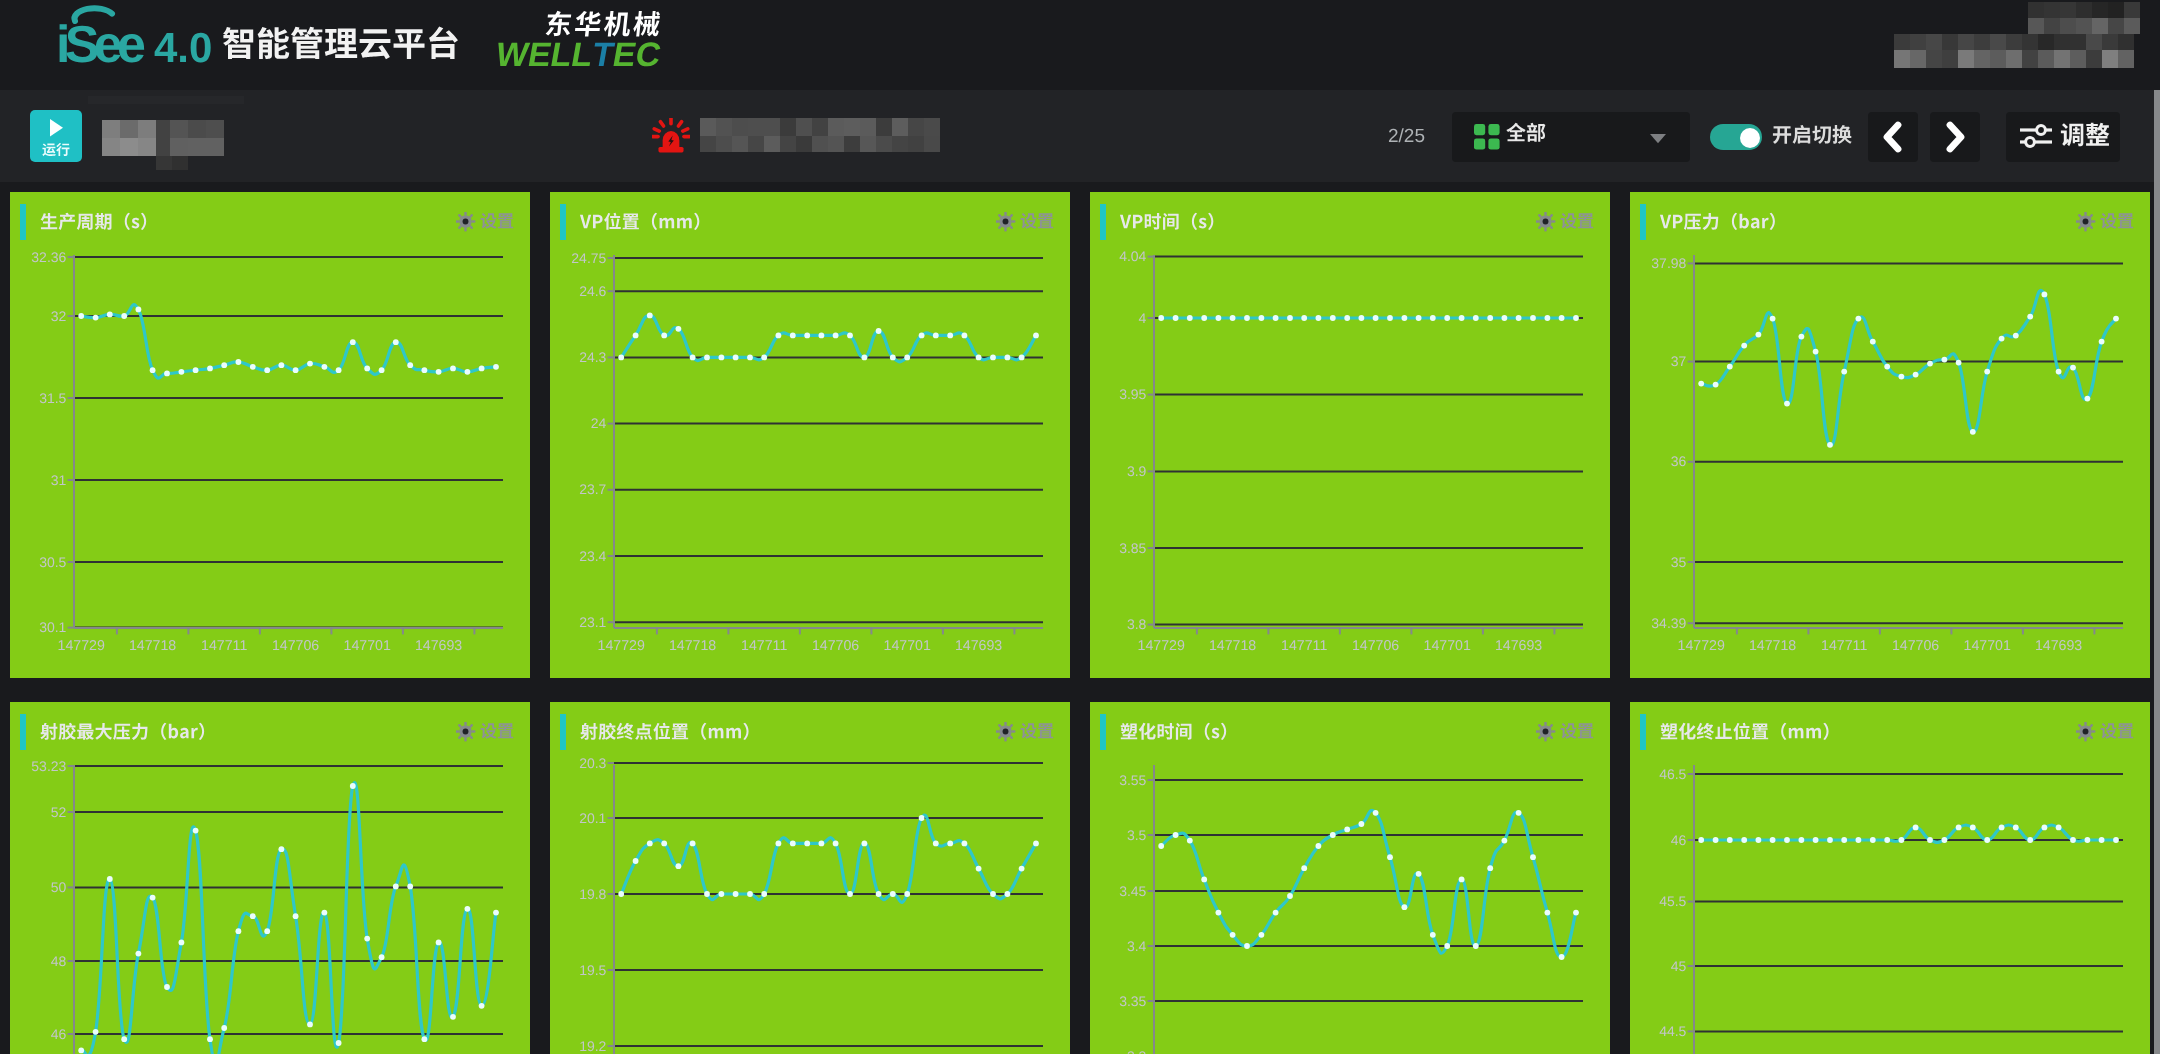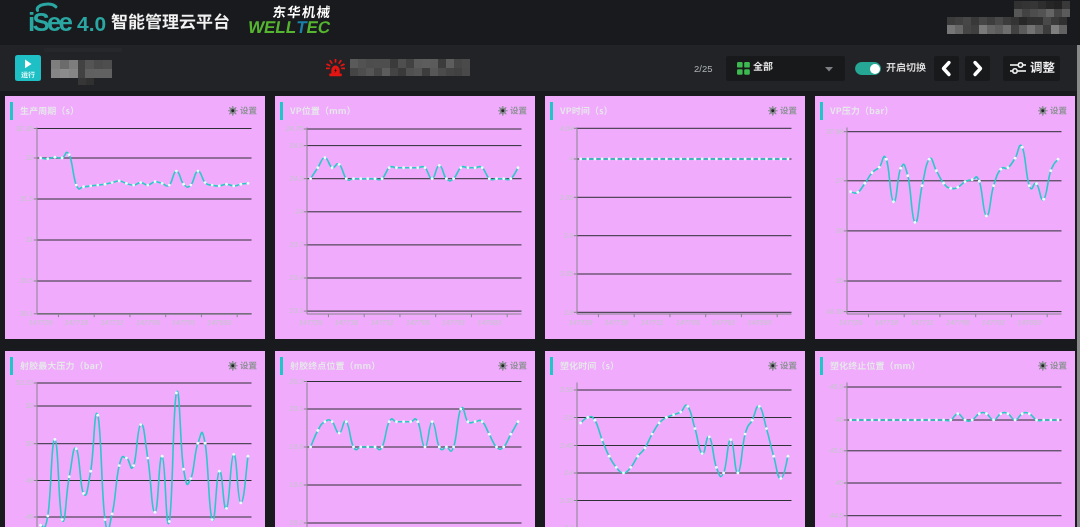--- a/index.html
+++ b/index.html
@@ -1,18 +1,18 @@
 <!DOCTYPE html>
 <html><head><meta charset="utf-8"><style>
 * { margin:0; padding:0; box-sizing:border-box; }
 html,body { width:1080px; height:527px; overflow:hidden; background:#191a1d;
   font-family:"Liberation Sans", sans-serif; }
 #header { position:absolute; left:0; top:0; width:1080px; height:45px; background:#191a1d; }
 #toolbar { position:absolute; left:0; top:45px; width:1080px; height:46px; background:#222326; }
-.panel { position:absolute; width:260px; height:243px; background:#f0abfc;font-style:italic; }
+.panel { position:absolute; width:260px; height:243px; background:#84cc16; }
 .pbar { position:absolute; left:5px; top:6px; width:3px; height:17.5px; background:#1fc6c6; }
 .tbox { position:absolute; background:#18191b; border-radius:2px; }
 </style></head><body>
 
 <div id="header">
 <svg width="250" height="45" viewBox="0 0 250 45" style="position:absolute;left:0;top:0">
 <text x="28" y="31" font-size="26" font-weight="bold" fill="#2aa7a2" textLength="45">iSee</text>
 <path d="M 37.5 10.5 A 10 5.2 0 0 1 56 6.8" fill="none" stroke="#2aa7a2" stroke-width="3" stroke-linecap="round"></path>
 <text x="77" y="31" font-size="21" font-weight="bold" fill="#2aa7a2">4.0</text>
 </svg>

